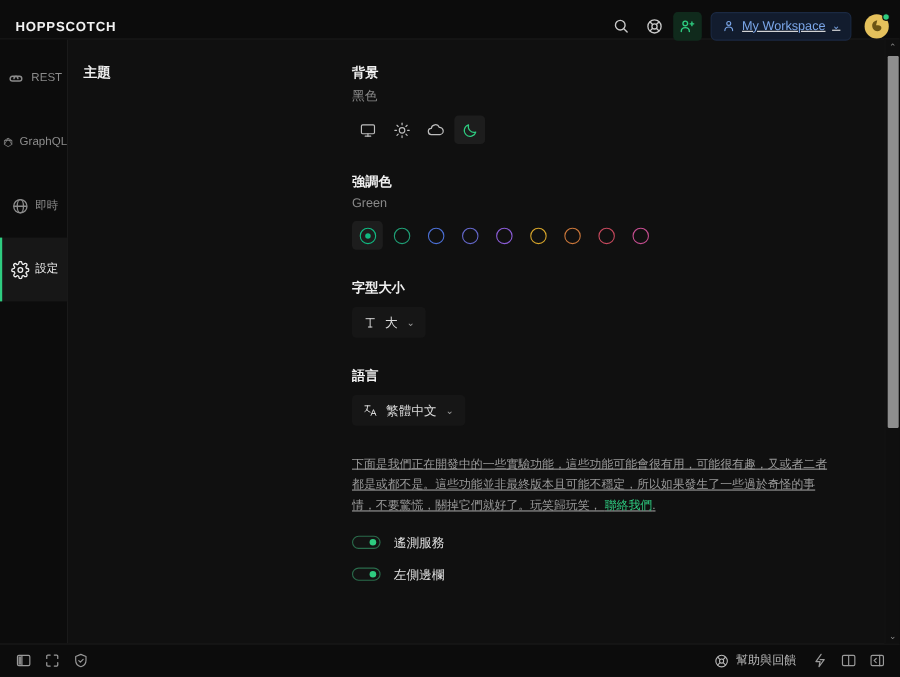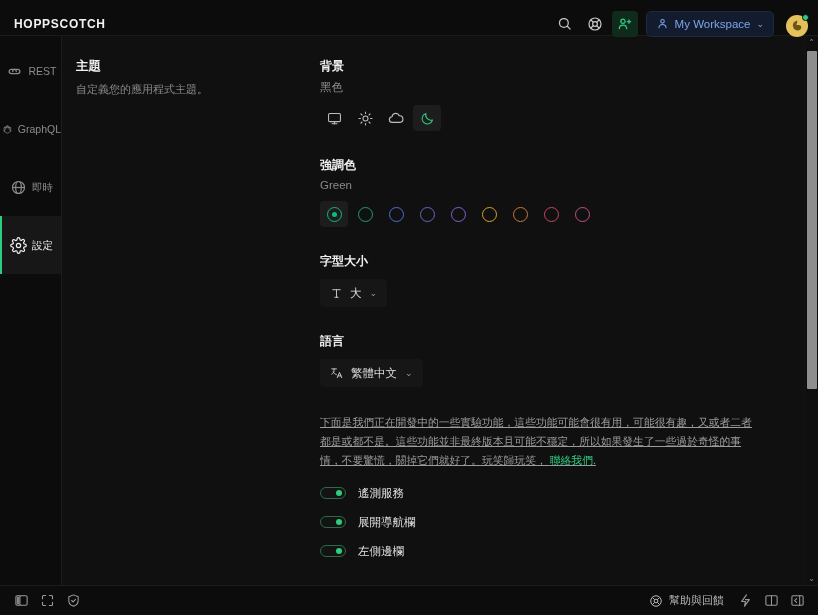--- a/index.html
+++ b/index.html
@@ -17,21 +17,21 @@
     height: 36px; min-height: 36px;
     background: #0c0c0c;
     border-bottom: 1px solid #1c1c1c;
     display: flex; align-items: center;
     padding: 12px 10px 0 14px;
   }
   .brand {
     font-size: 12px; font-weight: bold; letter-spacing: 0.7px; color: #f2f2f2;
   }
   .topbar-spacer { flex: 1; }
-  .topbar-right { display: flex; align-items: flex-end; gap: 4px; }
+  .topbar-right { display: flex; align-items: center; gap: 4px; text-decoration: underline; }
   .ticon {
     width: 26px; height: 26px; border-radius: 4px;
     display: flex; align-items: center; justify-content: center;
     color: #c9c9c9; cursor: pointer;
   }
   .ticon.invite { background: #102a1c; color: #2ecc80; }
   .ws-btn {
     height: 26px; display: flex; align-items: center; gap: 6px;
     background: #121c2e; border: 1px solid #1b2942; border-radius: 5px;
     padding: 0 9px; color: #7ba6e8; font-size: 11.5px; cursor: pointer;
@@ -58,21 +58,21 @@
     border-right: 1px solid #1c1c1c;
     display: flex; flex-direction: column; padding-top: 6px;
   }
   .rail-item {
     height: 58px; display: flex; flex-direction: row;
     align-items: center; justify-content: center; gap: 5px;
     color: #8c8c8c; cursor: pointer; border-left: 2px solid transparent;
     font-size: 10.5px;
   }
   .rail-item.active {
-    background: #171717; border-left: 2px solid #2ecc80; color: #f0f0f0;
+    background: #171717; border-left: 2px solid #2ecc80; color: #f0f0f0; font-family: Liberation Serif, serif;
   }
   .rail-item .lbl { font-size: 10.5px; line-height: 1; }
 
   
   .main-wrap { flex: 1; display: flex; min-width: 0; position: relative; }
   .main {
     flex: 1; overflow: hidden; display: flex;
     padding: 22px 0 0 0; min-width: 0; justify-content: center;
   }
   .col-left { width: 258px; min-width: 258px; padding: 0 20px 0 14px; }
@@ -255,21 +255,20 @@
         <span class="lbl">設定</span>
       </div>
 
     </div>
 
     <div class="main-wrap">
       <div class="main">
 
         <div class="col-left">
           <div class="sec-title">主題</div>
-          <div class="sec-sub">自定義您的應用程式主題。</div>
         </div>
 
         <div class="col-right">
 
           <div class="grp">
             <div class="grp-label">背景</div>
             <div class="grp-value">黑色</div>
             <div class="bg-icons">
 
               <div class="bg-icon">
@@ -382,26 +381,20 @@
                 <div class="toggle-row">
                   <div class="switch on">
                     <div class="knob"></div>
                   </div>
                   <div class="toggle-label">遙測服務</div>
                 </div>
                 <div class="toggle-row">
                   <div class="switch on">
                     <div class="knob"></div>
                   </div>
-                  <div class="toggle-label">展開導航欄</div>
-                </div>
-                <div class="toggle-row">
-                  <div class="switch on">
-                    <div class="knob"></div>
-                  </div>
                   <div class="toggle-label">左側邊欄</div>
                 </div>
               </div>
           </div>
 
         </div>
       </div>
 
       <div class="scrollbar">
         <div class="sb-arrow">⌃</div>

